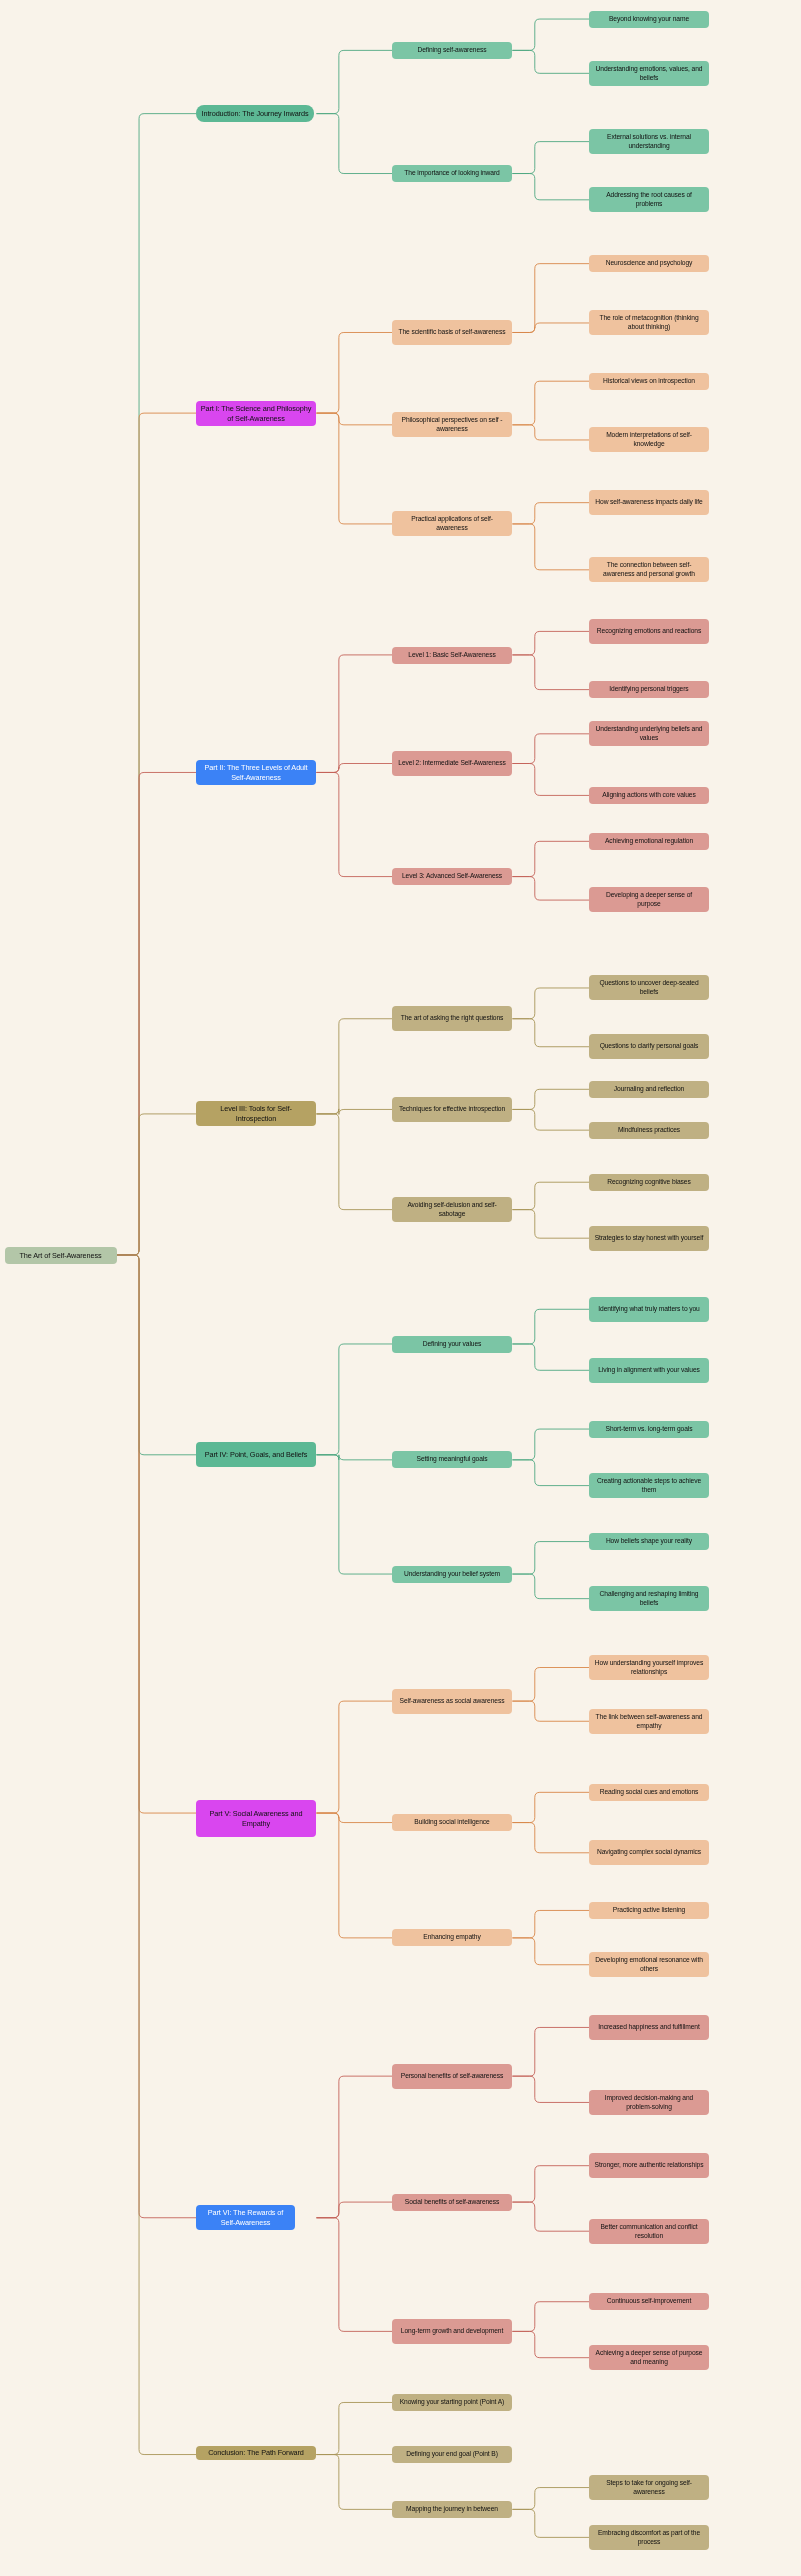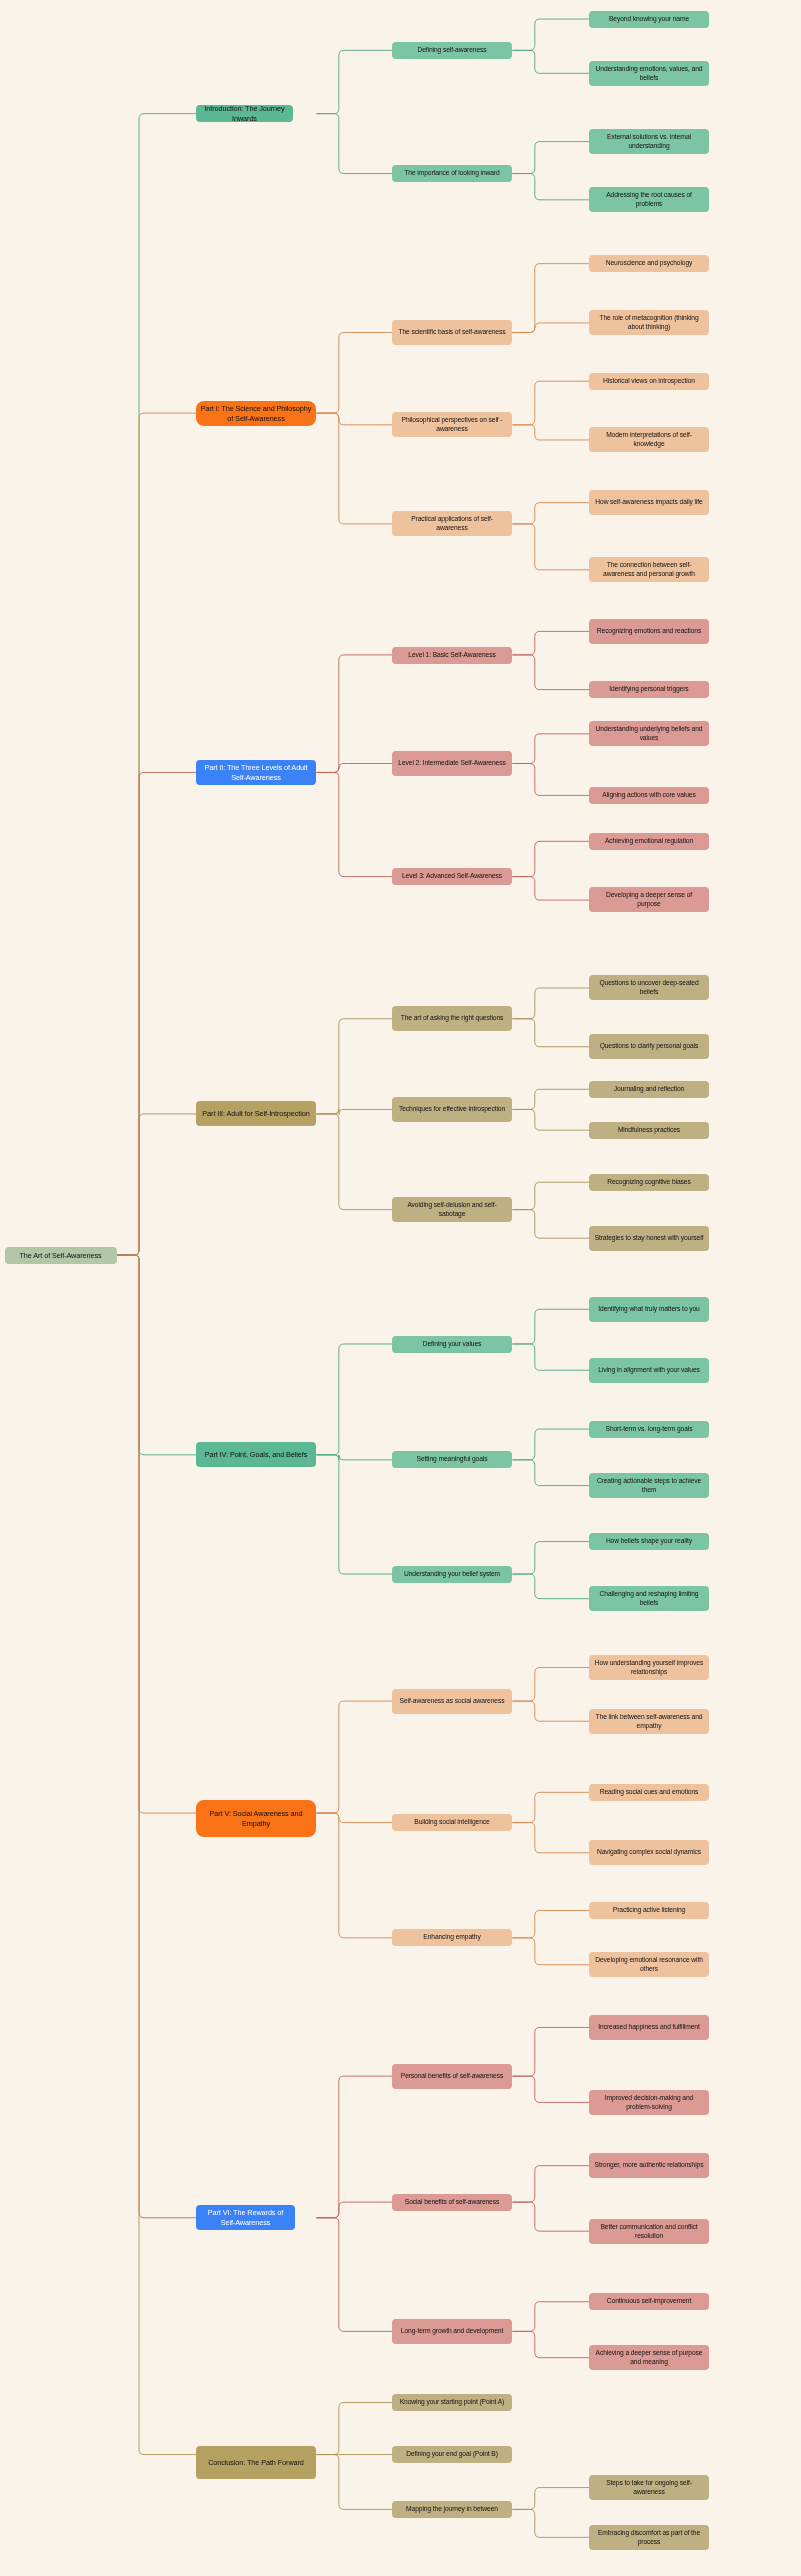--- a/index.html
+++ b/index.html
@@ -35,21 +35,21 @@
     color: #111111;
     letter-spacing: -0.1px;
     overflow: hidden;
   }
   .node span { display: block; width: 100%; }
   
   .c-root   { background: #B3C6A8; }
   .c-grn1   { background: #5CB894; }
   .c-grn2   { background: #7BC5A5; }
   .c-grn3   { background: #7BC5A5; }
-  .c-org1   { background: #f97316; border-radius: 8px; }
+  .c-org1   { background: #d946ef; }
   .c-org2   { background: #EFC29E; }
   .c-org3   { background: #EFC29E; }
   .c-red1   { background: #3b82f6; color: #FFFFFF; align-items: center; }
   .c-red2   { background: #DB9A93; }
   .c-red3   { background: #DB9A93; }
   .c-olv1   { background: #B5A263; }
   .c-olv2   { background: #BFB083; }
   .c-olv3   { background: #BFB083; }
   .fs-13 { font-size: 7.3px; }
   .fs-12 { font-size: 6.7px; }
@@ -129,21 +129,21 @@
       <path d="M 208 2242 L 239 2242 Q 248 2242 248 2251 L 248 4376 Q 248 4385 257 4385 L 350 4385" fill="none" stroke="#A89558" stroke-width="1.6"></path>
       <path d="M 565 4385 L 596 4385 Q 605 4385 605 4376 L 605 4301 Q 605 4292 614 4292 L 700 4292" fill="none" stroke="#A89558" stroke-width="1.6"></path>
       <path d="M 565 4385 L 700 4385" fill="none" stroke="#A89558" stroke-width="1.6"></path>
       <path d="M 565 4385 L 596 4385 Q 605 4385 605 4394 L 605 4474 Q 605 4483 614 4483 L 700 4483" fill="none" stroke="#A89558" stroke-width="1.6"></path>
       <path d="M 915 4483 L 946 4483 Q 955 4483 955 4474 L 955 4453 Q 955 4444 964 4444 L 1052 4444" fill="none" stroke="#A89558" stroke-width="1.6"></path>
       <path d="M 915 4483 L 946 4483 Q 955 4483 955 4492 L 955 4524 Q 955 4533 964 4533 L 1052 4533" fill="none" stroke="#A89558" stroke-width="1.6"></path>
     </svg>
 <div class="node c-root fs-13" style="left: 4.5px; width: 112px; top: 1247px; height: 17px;">
       <span>The Art of Self-Awareness</span>
     </div>
-    <div class="node c-grn1 fs-13" style="left: 196px; width: 97px; top: 105px; height: 17px;">
+    <div class="node c-grn1 fs-13" style="left: 196px; width: 118px; top: 105px; height: 17px; border-radius: 8px;">
       <span>Introduction: The Journey Inwards</span>
     </div>
     <div class="node c-grn2 fs-12" style="left: 392px; width: 120px; top: 42px; height: 17px;">
       <span>Defining self-awareness</span>
     </div>
     <div class="node c-grn3 fs-12" style="left: 589px; width: 120px; top: 10.6px; height: 17px;">
       <span>Beyond knowing your name</span>
     </div>
     <div class="node c-grn3 fs-12" style="left: 589px; width: 120px; top: 61px; height: 25px;">
       <span>Understanding emotions, values, and beliefs</span>
@@ -211,21 +211,21 @@
     <div class="node c-red2 fs-12" style="left: 392px; width: 120px; top: 868px; height: 17px;">
       <span>Level 3: Advanced Self-Awareness</span>
     </div>
     <div class="node c-red3 fs-12" style="left: 589px; width: 120px; top: 833px; height: 17px;">
       <span>Achieving emotional regulation</span>
     </div>
     <div class="node c-red3 fs-12" style="left: 589px; width: 120px; top: 887px; height: 25px;">
       <span>Developing a deeper sense of purpose</span>
     </div>
     <div class="node c-olv1 fs-13" style="left: 196px; width: 120px; top: 1101px; height: 25px;">
-      <span>Part III: Adult for Self-Introspection</span>
+      <span>Level III: Tools for Self-Introspection</span>
     </div>
     <div class="node c-olv2 fs-12" style="left: 392px; width: 120px; top: 1006px; height: 25px;">
       <span>The art of asking the right questions</span>
     </div>
     <div class="node c-olv3 fs-12" style="left: 589px; width: 120px; top: 975px; height: 25px;">
       <span>Questions to uncover deep-seated beliefs</span>
     </div>
     <div class="node c-olv3 fs-12" style="left: 589px; width: 120px; top: 1034px; height: 25px;">
       <span>Questions to clarify personal goals</span>
     </div>
@@ -330,21 +330,21 @@
     </div>
     <div class="node c-red2 fs-12" style="left: 392px; width: 120px; top: 2319px; height: 25px;">
       <span>Long-term growth and development</span>
     </div>
     <div class="node c-red3 fs-12" style="left: 589px; width: 120px; top: 2293px; height: 17px;">
       <span>Continuous self-improvement</span>
     </div>
     <div class="node c-red3 fs-12" style="left: 589px; width: 120px; top: 2345px; height: 25px;">
       <span>Achieving a deeper sense of purpose and meaning</span>
     </div>
-    <div class="node c-olv1 fs-13" style="left: 196px; width: 120px; top: 2446px; height: 33px;">
+    <div class="node c-olv1 fs-13" style="left: 196px; width: 120px; top: 2446px; height: 14px;">
       <span>Conclusion: The Path Forward</span>
     </div>
     <div class="node c-olv2 fs-12" style="left: 392px; width: 120px; top: 2394px; height: 17px;">
       <span>Knowing your starting point (Point A)</span>
     </div>
     <div class="node c-olv2 fs-12" style="left: 392px; width: 120px; top: 2446px; height: 17px;">
       <span>Defining your end goal (Point B)</span>
     </div>
     <div class="node c-olv2 fs-12" style="left: 392px; width: 120px; top: 2501px; height: 17px;">
       <span>Mapping the journey in between</span>

